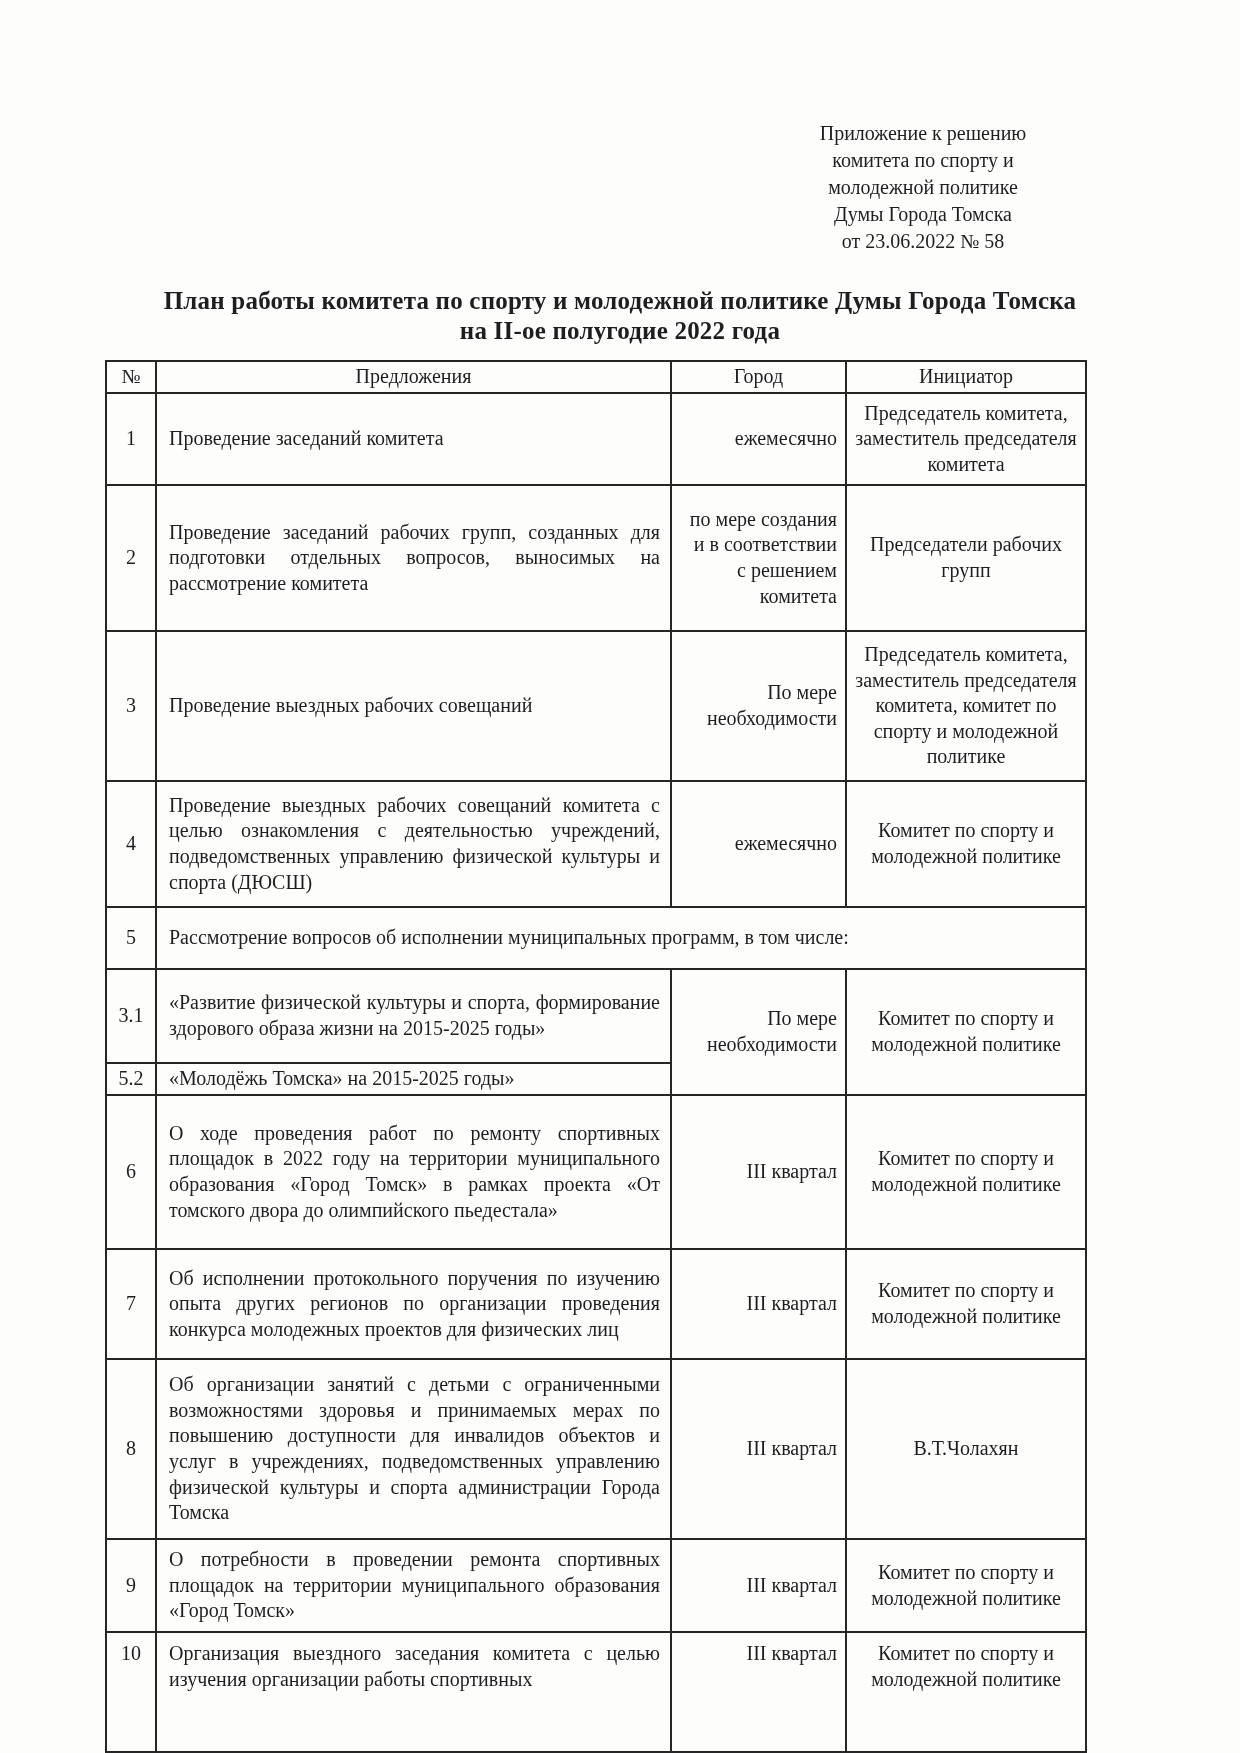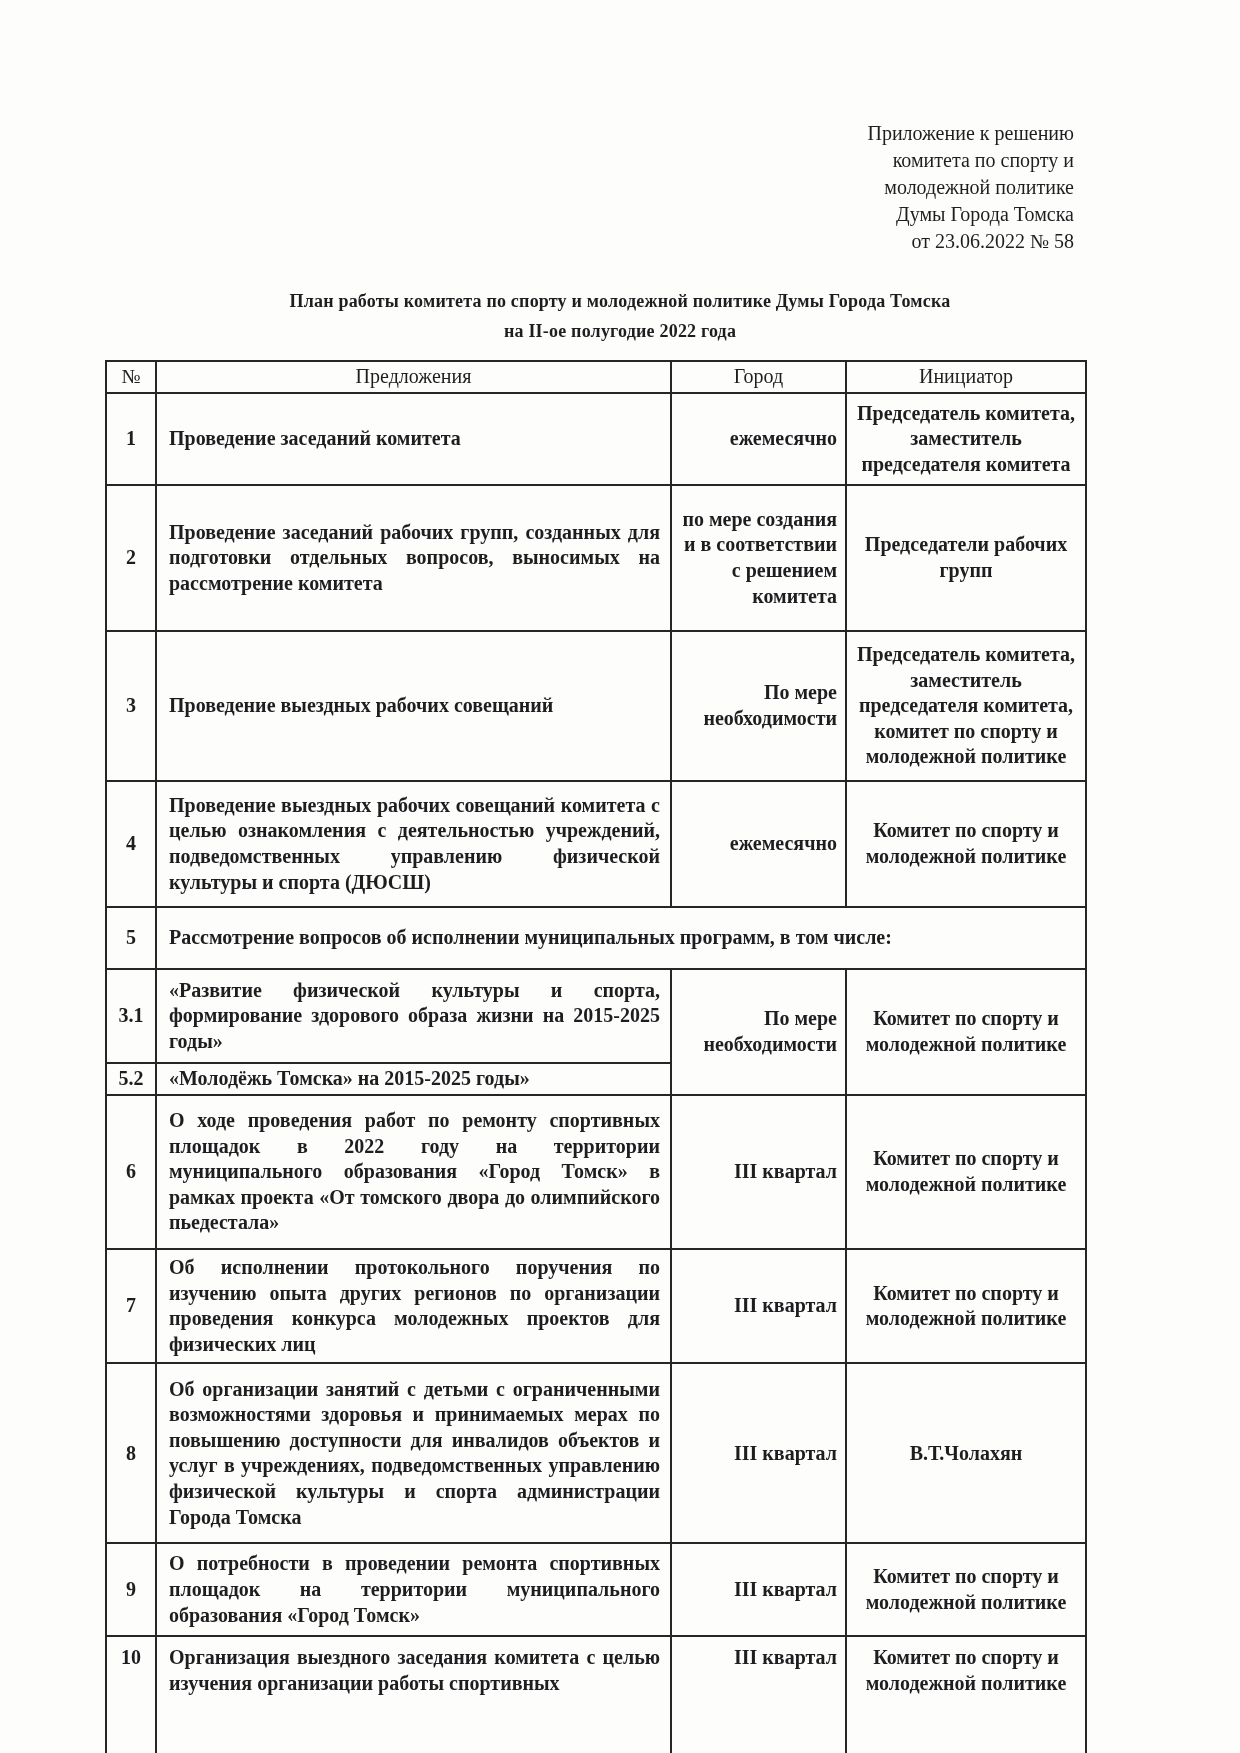--- a/index.html
+++ b/index.html
@@ -16,50 +16,49 @@
     position: relative;
     width: 1240px;
     height: 1753px;
     background: #fdfdfc;
   }
   .annex-note {
     position: absolute;
     top: 120px;
     left: 772px;
     width: 302px;
-    text-align: right;
+    text-align: center;
     font-size: 20px;
     line-height: 27px;
   }
   .doc-title {
     position: absolute;
     top: 286px;
     left: 0;
     width: 1240px;
     text-align: center;
     font-weight: bold;
-    font-size: 18px;
+    font-size: 25px;
     line-height: 30px;
     letter-spacing: 0.2px;
   }
   table.plan-table {
     position: absolute;
     top: 360px;
     left: 105px;
     width: 980px;
     table-layout: fixed;
     border-collapse: collapse;
     font-size: 20px;
     line-height: 1.28;
   }
   .plan-table th, .plan-table td {
     border: 2px solid #262626;
     vertical-align: middle;
     padding: 3px 6px;
-    font-weight: bold;
   }
   .plan-table th {
     font-weight: normal;
     text-align: center;
     height: 32px;
     padding: 2px 4px;
   }
   col.w-num  { width: 50px; }
   col.w-prop { width: 515px; }
   col.w-term { width: 175px; }

